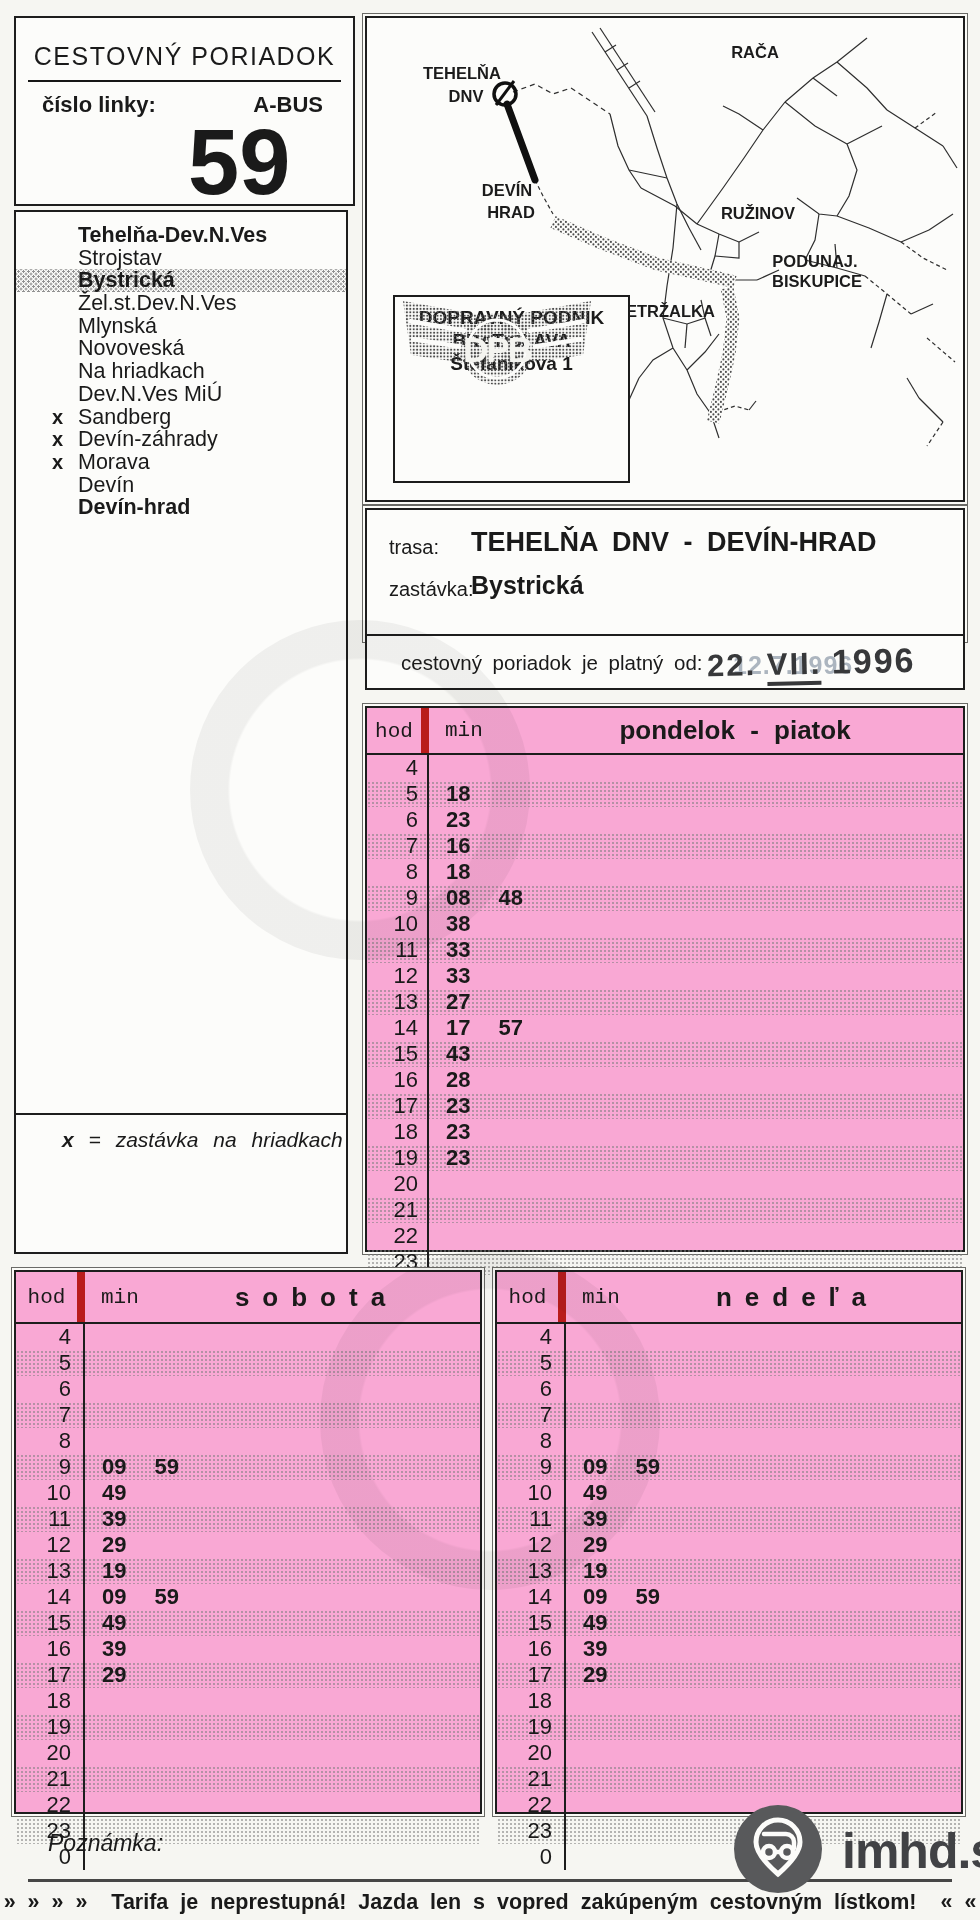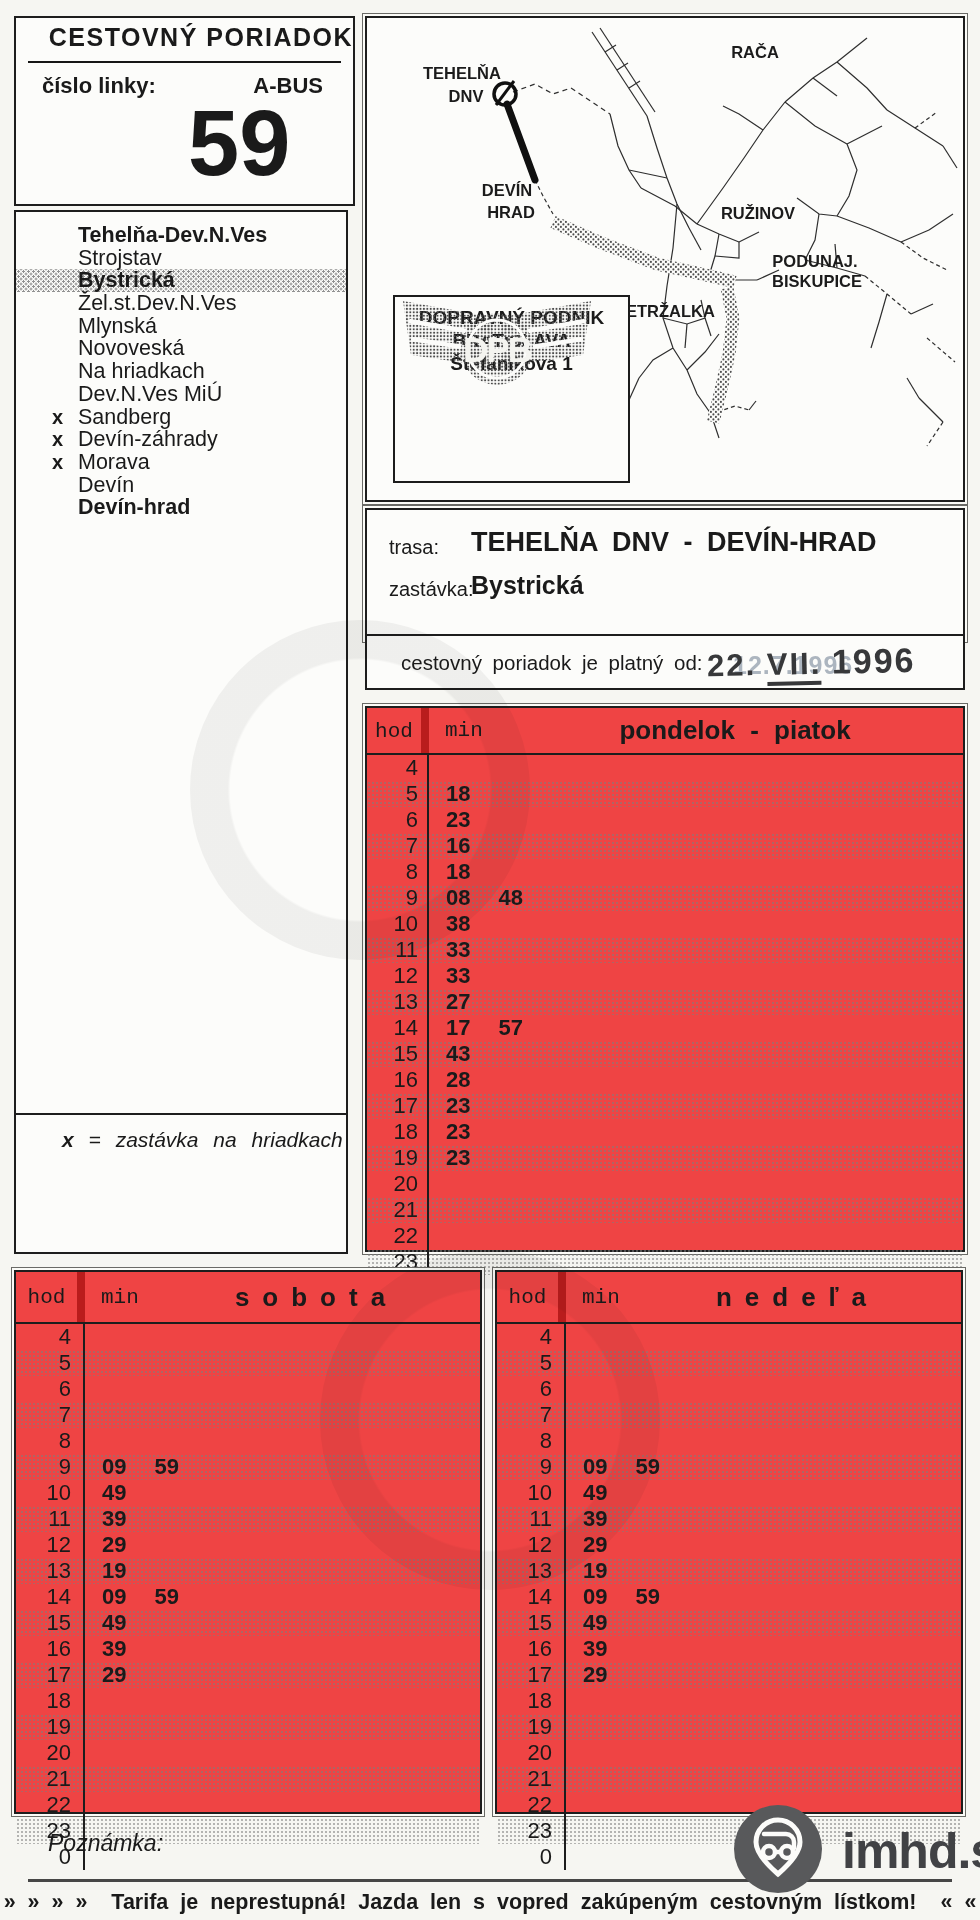--- a/index.html
+++ b/index.html
@@ -2,21 +2,21 @@
 <html><head>
 <meta charset="utf-8">
 <style>
   html,body{margin:0;padding:0;}
   body{width:980px;height:1920px;position:relative;background:#f6f6f2;
        font-family:"Liberation Sans",sans-serif;color:#1a1a1a;overflow:hidden;}
   .box{position:absolute;background:#fcfcfa;border:2.5px solid #1d1d1d;box-sizing:border-box;}
   .dbl{box-shadow:0 0 0 2px #fbfbf7,0 0 0 3px #6a6a66;}
   
   #header-box{left:14px;top:16px;width:341px;height:190px;}
-  .hb-title{margin-top:5px;text-align:right;font-size:25px;font-weight:bold;letter-spacing:1.5px;}
+  .hb-title{margin-top:24px;text-align:center;font-size:25px;font-weight:normal;letter-spacing:1.5px;}
   .hb-rule{margin:9px 12px 0 12px;border-top:2.5px solid #161616;}
   .hb-line-row{display:flex;justify-content:space-between;padding:10px 30px 0 26px;
                font-size:22px;font-weight:bold;}
   .big-number{font-size:92px;font-weight:bold;line-height:0.92;padding-left:172px;margin-top:2px;}
   
   #stops-box{left:14px;top:210px;width:334px;height:1044px;}
   #stops-list{padding-top:12px;}
   .stop-row{height:22.7px;line-height:22.7px;font-size:21.5px;white-space:nowrap;}
   .stop-flag{display:inline-block;width:26px;margin-left:36px;font-weight:bold;font-size:20px;}
   .stop-row.bold .stop-name{font-weight:bold;}
@@ -46,21 +46,21 @@
   #validity-box{left:365px;top:634px;width:600px;height:56px;}
   #validity-label{position:absolute;left:34px;top:15px;font-size:20.5px;word-spacing:5px;}
   #stamp{position:absolute;left:340px;top:3px;width:250px;height:48px;}
   #stamp-ghost{position:absolute;left:26px;top:12px;font-size:25px;font-weight:bold;
                color:rgba(105,122,142,.55);letter-spacing:1px;}
   #stamp-main{position:absolute;left:0;top:4px;font-size:31px;font-weight:bold;color:#37383a;
               letter-spacing:2px;transform:rotate(-1.2deg);white-space:nowrap;}
   #stamp-main .mon{border-bottom:4px solid #37383a;}
   #stamp-main .yr{font-size:34px;}
   
-  .tt-box{background:#ef4444;border:2.5px solid #1d1d1d;box-sizing:border-box;position:absolute;}
+  .tt-box{background:#f9a8d4;border:2.5px solid #1d1d1d;box-sizing:border-box;position:absolute;}
   #tt-weekday{left:365px;top:706px;width:600px;height:546px;}
   #tt-saturday{left:14px;top:1270px;width:468px;height:544px;}
   #tt-sunday{left:495px;top:1270px;width:468px;height:544px;}
   .tt-header{display:flex;align-items:center;border-bottom:2.5px solid #1d1d1d;box-sizing:border-box;}
   #tt-weekday .tt-header{height:47px;}
   #tt-saturday .tt-header,#tt-sunday .tt-header{height:52px;}
   .th-hod{width:62px;text-align:center;font-family:"Liberation Mono",monospace;font-size:21px;
           border-right:8px solid #b91c1c;align-self:stretch;line-height:47px;box-sizing:border-box;}
   .wide .th-hod{width:69px;line-height:52px;}
   .th-min{width:92px;padding-left:16px;font-family:"Liberation Mono",monospace;font-size:21px;}

